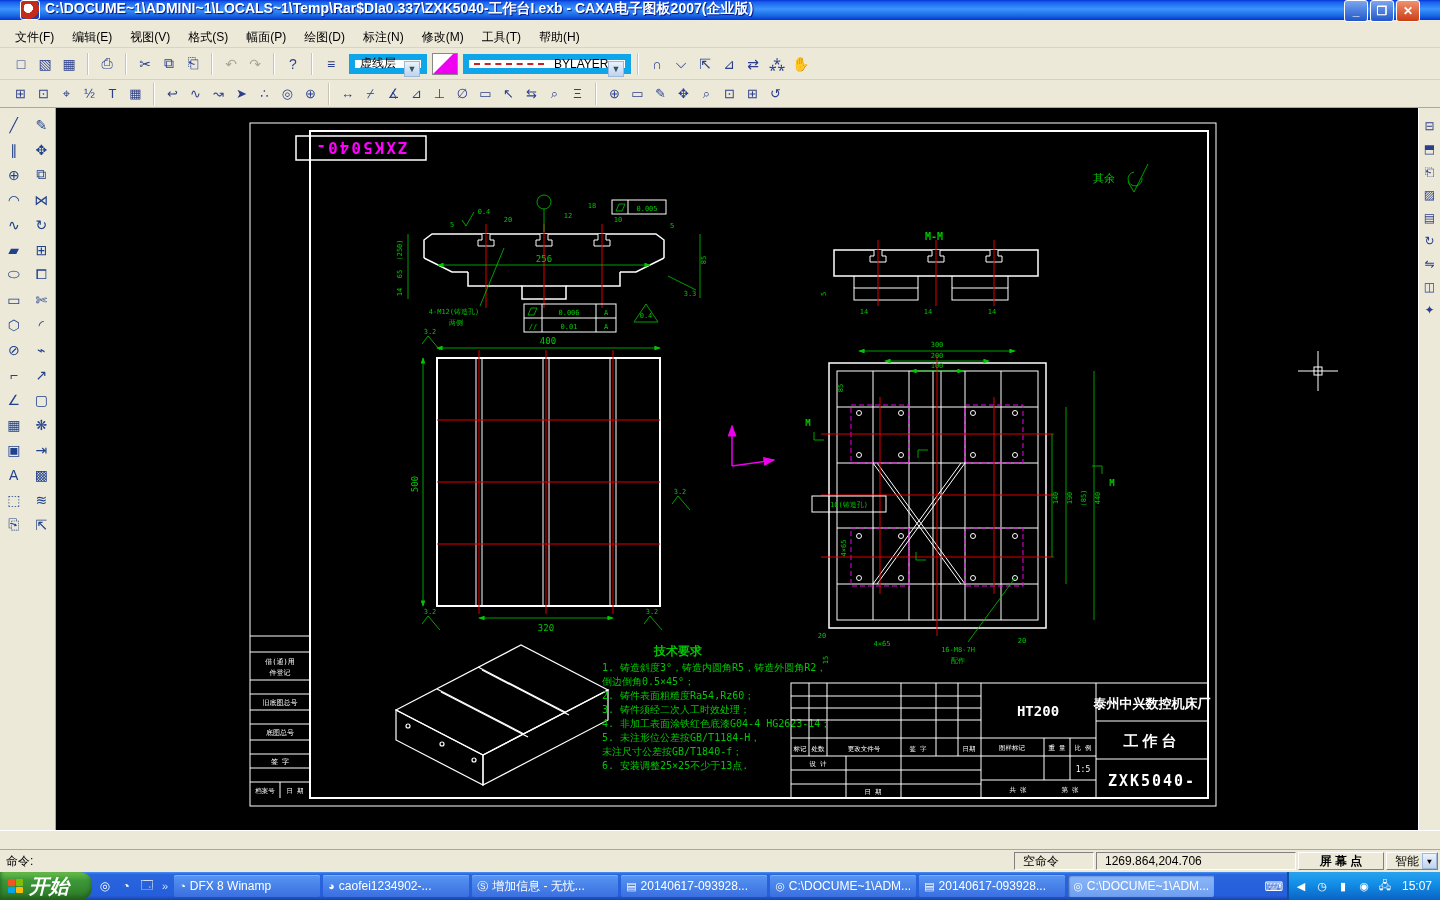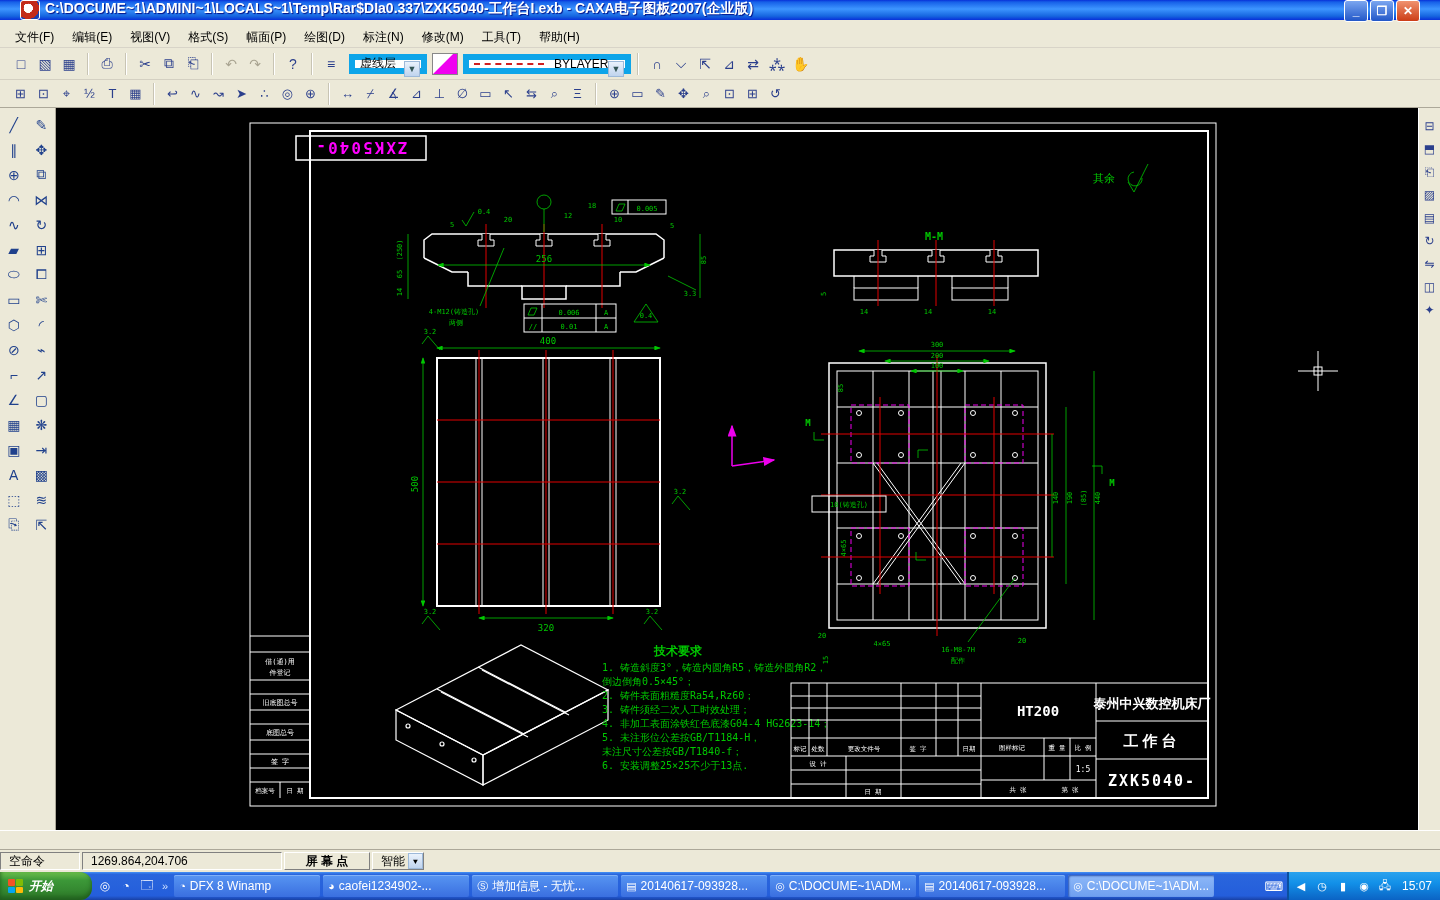--- a/index.html
+++ b/index.html
@@ -75,21 +75,21 @@
   .sbox.smart .arrow { position:absolute; right:0; top:0; width:15px; height:16px;
     background:linear-gradient(180deg,#eaf2fc,#c0d4ee); border:1px solid #9db9d9; font-size:8px;
     display:flex; align-items:center; justify-content:center; }
 
   
   .taskbar { position:absolute; left:0; top:872px; width:1440px; height:28px;
     background:linear-gradient(180deg,#4593f5 0%,#2a66dd 8%,#245edb 85%,#1941a5 100%);
     display:flex; align-items:center; }
   .startbtn { height:28px; width:92px; border-radius:0 12px 12px 0;
     background:linear-gradient(180deg,#6cbf4c 0%,#3c9838 30%,#2f7d2b 90%);
-    display:flex; align-items:center; color:#fff; font-size:12px; font-weight:bold;
+    display:flex; align-items:center; color:#fff; font-size:20px; font-weight:bold;
     font-style:italic; padding-left:8px; gap:5px; box-shadow:inset 0 -3px 5px #1f5c1c; }
   .winflag { width:16px; height:14px; display:grid; grid-template-columns:7px 7px; grid-gap:1px; }
   .winflag i { border-radius:1px; }
   .winflag i:nth-child(1){background:#f35325;} .winflag i:nth-child(2){background:#81bc06;}
   .winflag i:nth-child(3){background:#05a6f0;} .winflag i:nth-child(4){background:#ffba08;}
   .quicklaunch { display:flex; align-items:center; padding:0 4px; gap:3px; }
   .quicklaunch .item { width:18px; height:18px; font-size:12px; color:#fff;
     display:flex; align-items:center; justify-content:center; }
   .qsep { color:#cfe0ff; font-size:11px; padding:0 2px; }
   .tasks { display:flex; flex:1; align-items:center; gap:3px; padding:0 4px; overflow:hidden; }
@@ -816,20 +816,21 @@
         </div>
         <div class="tbtn">
           <span class="glyph">✦</span>
         </div>
       </div>
   </div>
 
   <div class="cmdhist"></div>
 
   <div class="statusline">
+    <div class="cmdprompt">命令:</div>
     <div class="sbox mode">空命令</div>
     <div class="sbox coords">1269.864,204.706</div>
     <div class="sbox point">屏 幕 点</div>
     <div class="sbox smart">
       <span>智能</span>
       <span class="arrow">▼</span>
     </div>
   </div>
 
   <div class="taskbar">

